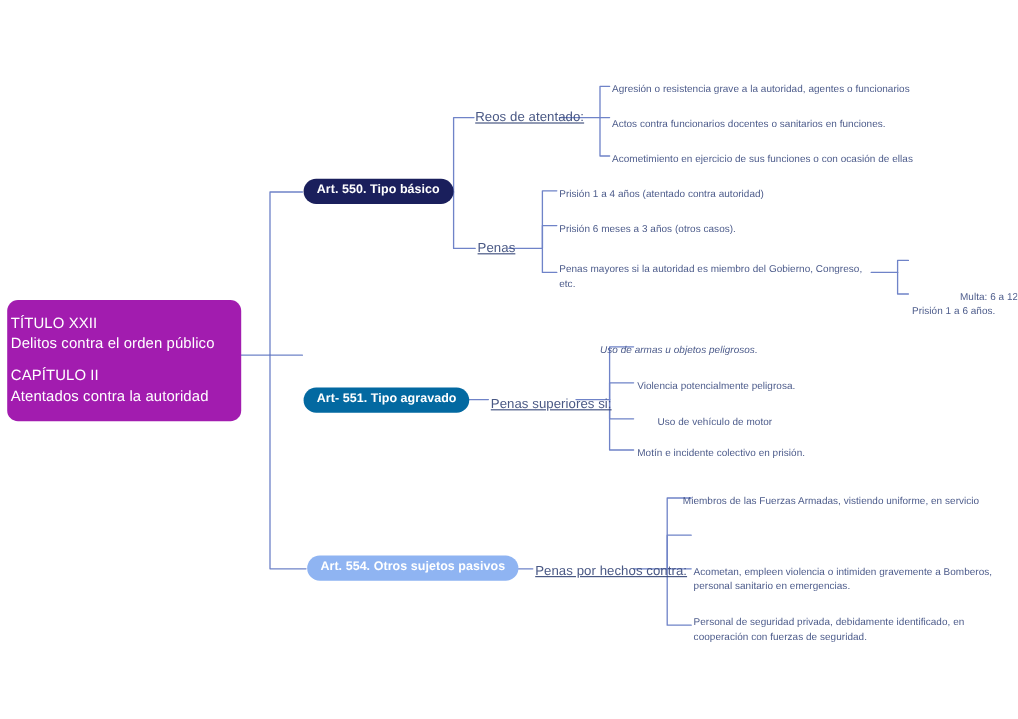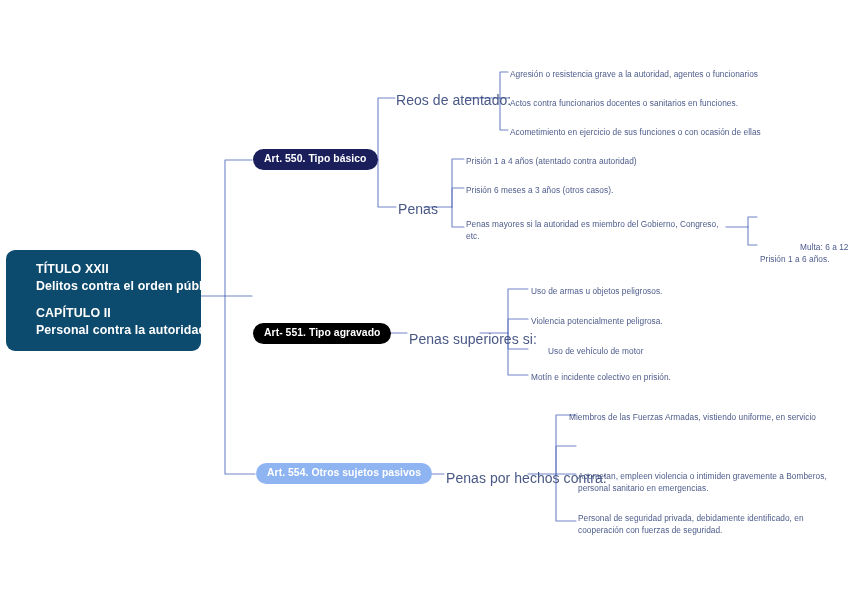--- a/index.html
+++ b/index.html
@@ -29,57 +29,58 @@
   }
 
   
   .root-node {
     position: absolute;
     left: 6px;
     top: 250px;
     width: 195px;
     min-height: 92px;
     box-sizing: border-box;
-    background: #0c4a6e;
+    background: #a21caf;
     color: #ffffff;
     border-radius: 9px;
-    padding: 11px 13px 12px 30px;
+    padding: 11px 13px 12px 3px;
     font-size: 12.4px;
-    font-weight: bold;
+    font-weight: normal;
     line-height: 1.35;
     letter-spacing: 0.1px;
   }
   .root-line { display: block; white-space: nowrap; }
   .root-gap { display: block; height: 11px; }
 
   
   .pill {
     position: absolute;
     box-sizing: border-box;
     color: #ffffff;
     border-radius: 11px;
     font-size: 10.4px;
     font-weight: bold;
     white-space: nowrap;
     padding: 4px 11px 5px 11px;
     letter-spacing: 0.05px;
     line-height: 1.2;
   }
   .pill-1 { left: 253px; top: 149px; background: #1a1f5c; }
-  .pill-2 { left: 253px; top: 323px; background: #000000; }
+  .pill-2 { left: 253px; top: 323px; background: #0369a1; }
   .pill-3 { left: 256px; top: 463px; background: #8fb4f2; color: #ffffff; }
 
   
   .midlabel {
     position: absolute;
-    font-size: 14px;
+    font-size: 11px;
     color: #3a4a7a;
     white-space: nowrap;
     letter-spacing: 0.05px;
     opacity: 0.92;
+    text-decoration: underline;
   }
   .ml-ramas   { left: 396px; top: 92px; }
   .ml-penas   { left: 398px; top: 201px; }
   .ml-sup     { left: 409px; top: 331px; }
   .ml-hechos  { left: 446px; top: 470px; }
 
   
   .leaf {
     position: absolute;
     font-size: 8.3px;
@@ -99,21 +100,21 @@
   
   .b1 { left: 466px; top: 155px; }
   .b2 { left: 466px; top: 184px; }
   .b3 { left: 466px; top: 218px; width: 260px; }
 
   
   .c1 { left: 760px; top: 213px; margin-top: 40px; }
   .c2 { left: 760px; top: 241px; margin-left: 40px; }
 
   
-  .d1 { left: 531px; top: 285px; }
+  .d1 { left: 500px; top: 285px; font-style: italic; }
   .d2 { left: 531px; top: 315px; }
   .d3 { left: 531px; top: 345px; padding-left: 17px; }
   .d4 { left: 531px; top: 371px; }
 
   
   .e1 { left: 569px; top: 411px; }
   .e2 { left: 578px; top: 442px; }
   .e3 { left: 578px; top: 470px; width: 250px; }
   .e4 { left: 578px; top: 512px; width: 250px; }
 </style>
@@ -164,21 +165,21 @@
       <path d="M556,474 H576"></path>
       <path d="M556,474 V521 H576"></path>
     </g>
   </svg>
 
   <div class="root-node">
     <span class="root-line">TÍTULO XXII</span>
     <span class="root-line">Delitos contra el orden público</span>
     <span class="root-gap"></span>
     <span class="root-line">CAPÍTULO II</span>
-    <span class="root-line">Personal contra la autoridad</span>
+    <span class="root-line">Atentados contra la autoridad</span>
   </div>
 
   <div class="pill pill-1">Art. 550. Tipo básico</div>
   <div class="pill pill-2">Art- 551. Tipo agravado</div>
   <div class="pill pill-3">Art. 554. Otros sujetos pasivos</div>
 
   <div class="midlabel ml-ramas">Reos de atentado:</div>
   <div class="midlabel ml-penas">Penas</div>
   <div class="midlabel ml-sup">Penas superiores si:</div>
   <div class="midlabel ml-hechos">Penas por hechos contra:</div>

